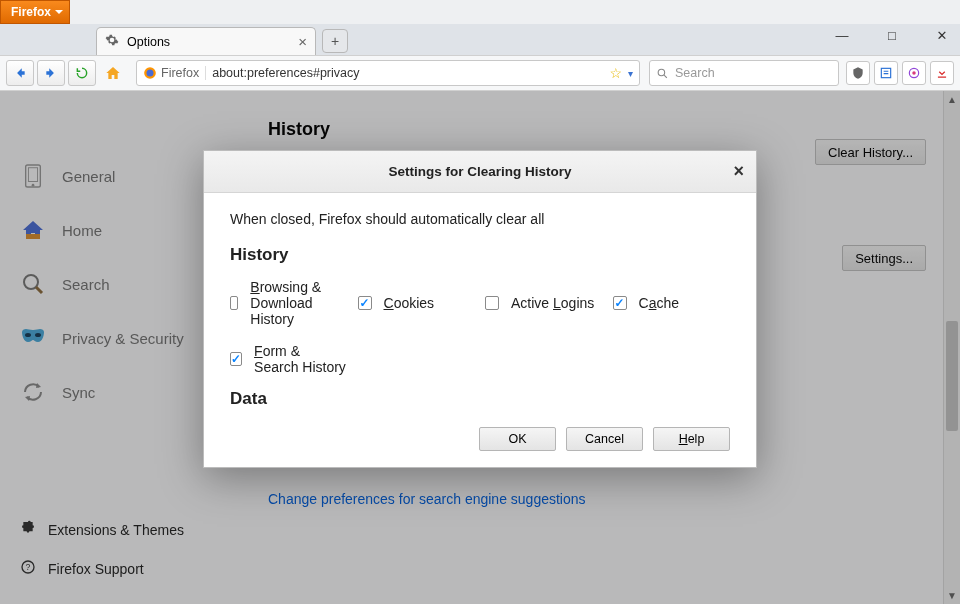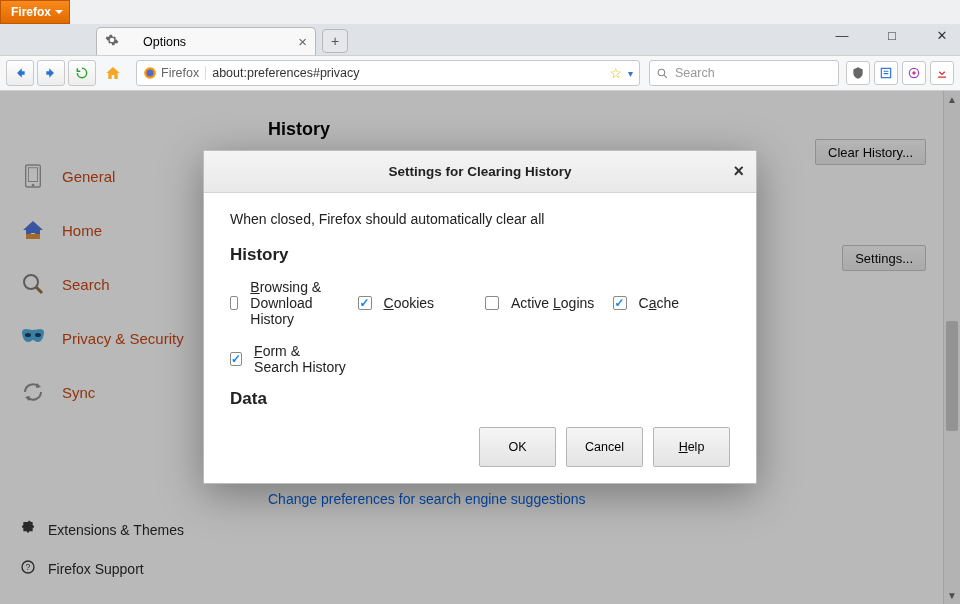--- a/index.html
+++ b/index.html
@@ -5,21 +5,21 @@
 * { box-sizing: border-box; margin: 0; padding: 0; font-family: "Segoe UI", Tahoma, sans-serif; }
 body { width: 960px; height: 604px; overflow: hidden; background: #fff; position: relative; }
 
 
 .menubar { height: 24px; background: #eef0f2; display: flex; align-items: stretch; }
 .firefox-btn { background: linear-gradient(#f98a1d,#e06a00); color: #fff; padding: 0 18px 0 10px; font-size: 12px; font-weight: bold; display: flex; align-items: center; position: relative; border: 1px solid #c05600; }
 .firefox-btn::after { content: ""; position: absolute; right: 6px; top: 9px; border: 4px solid transparent; border-top-color: #fff; }
 
 
 .tabstrip { height: 31px; background: #dfe3e8; display: flex; align-items: flex-end; padding-left: 96px; position: relative; }
-.tab { background: #f8f8f8; border: 1px solid #b8b8b8; border-bottom: none; border-radius: 5px 5px 0 0; width: 220px; height: 28px; display: flex; align-items: center; padding: 0 8px; font-size: 12.5px; gap: 24px; }
+.tab { background: #f8f8f8; border: 1px solid #b8b8b8; border-bottom: none; border-radius: 5px 5px 0 0; width: 220px; height: 28px; display: flex; align-items: center; padding: 0 8px; font-size: 12.5px; gap: 8px; }
 .tab-close { margin-left: auto; color: #666; font-size: 15px; line-height: 1; }
 .newtab { width: 26px; height: 24px; background: #e5e7ea; border: 1px solid #b8b8b8; border-radius: 4px; margin-left: 6px; margin-bottom: 2px; display: flex; align-items: center; justify-content: center; color: #555; font-size: 14px; }
 .window-controls { position: absolute; right: 4px; top: 4px; display: flex; gap: 22px; }
 .window-controls span { width: 28px; text-align: center; font-size: 13px; color: #333; }
 
 
 .toolbar { height: 36px; background: #f6f7f8; border-top: 1px solid #d0d0d0; border-bottom: 1px solid #d0d0d0; display: flex; align-items: center; padding: 0 6px; gap: 3px; }
 .tbtn { width: 28px; height: 26px; border: 1px solid #c8c8c8; border-radius: 3px; background: linear-gradient(#fff,#ededed); display: flex; align-items: center; justify-content: center; }
 .tbtn.flat { border: none; background: none; }
 .arrow-svg { width: 14px; height: 14px; }
@@ -31,21 +31,21 @@
 .star { color: #e6b800; font-size: 14px; }
 .drop { color: #3b73d1; font-size: 10px; }
 .searchbox { width: 190px; height: 26px; border: 1px solid #c8c8c8; border-radius: 3px; background: #fff; display: flex; align-items: center; padding: 0 6px; gap: 6px; font-size: 12.5px; color: #999; }
 .addon-icons { display: flex; gap: 4px; margin-left: 4px; }
 .addon { width: 24px; height: 24px; border: 1px solid #c8c8c8; border-radius: 3px; display: flex; align-items: center; justify-content: center; background: #fff; }
 
 
 .content { position: absolute; top: 91px; left: 0; right: 0; bottom: 0; background: #f9f9fa; display: flex; }
 .content .dim { position: absolute; inset: 0; background: rgba(20,20,20,0.28); z-index: 5; }
 .sidebar { width: 248px; padding-top: 58px; }
-.side-item { display: flex; align-items: center; gap: 16px; padding: 14px 0 14px 20px; font-size: 15px; color: #c2410c; }
+.side-item { display: flex; align-items: center; gap: 16px; padding: 14px 0 14px 20px; font-size: 15px; color: #737373; }
 .side-item.active { position: relative; }
 .side-icon { width: 26px; height: 26px; display: flex; align-items: center; justify-content: center; }
 .side-bottom { position: absolute; bottom: 16px; left: 20px; }
 .side-bottom .brow { display: flex; align-items: center; gap: 12px; font-size: 14px; color: #222; padding: 10px 0; }
 
 .main { flex: 1; padding: 28px 20px 0 20px; position: relative; }
 .h-history { font-size: 18px; font-weight: 700; margin-bottom: 14px; }
 .hist-row { display: flex; align-items: center; gap: 10px; font-size: 14px; }
 .select { border: 1px solid #bfbfbf; background: linear-gradient(#f5f5f5,#e6e6e6); height: 26px; width: 252px; display: flex; align-items: center; padding: 0 8px; font-size: 13.5px; position: relative; border-radius: 2px; }
 .select::after { content: ""; position: absolute; right: 8px; top: 10px; border: 5px solid transparent; border-top-color: #333; }
@@ -62,21 +62,21 @@
 .modal-title { height: 42px; background: linear-gradient(#f4f4f4,#e9e9e9); border-bottom: 1px solid #d5d5d5; display: flex; align-items: center; justify-content: center; font-size: 13.5px; font-weight: 600; color: #222; position: relative; }
 .modal-close { position: absolute; right: 12px; top: 10px; font-size: 18px; color: #333; }
 .modal-body { padding: 18px 26px 16px 26px; font-size: 14px; color: #222; }
 .modal-body .intro { margin-bottom: 18px; }
 .modal-h { font-size: 17px; font-weight: 700; margin: 8px 0 14px 0; }
 .check-grid { display: grid; grid-template-columns: 1fr 1fr 1fr 1fr; row-gap: 16px; column-gap: 10px; margin-bottom: 14px; }
 .chk { display: flex; align-items: center; gap: 12px; }
 .chkbox { width: 14px; height: 14px; border: 1px solid #8a8a8a; border-radius: 2px; display: flex; align-items: center; justify-content: center; background: #fff; }
 .chkbox.checked::after { content: "✓"; color: #0a84ff; font-size: 12px; line-height: 1; font-weight: bold; }
 .modal-btns { display: flex; justify-content: flex-end; gap: 10px; margin-top: 18px; }
-.mbtn { width: 77px; height: 40px; border: 1px solid #b5b5b5; background: linear-gradient(#f5f5f5,#e4e4e4); font-size: 12.5px; border-radius: 2px; display: flex; align-items: center; justify-content: center; }
+.mbtn { width: 77px; height: 24px; border: 1px solid #b5b5b5; background: linear-gradient(#f5f5f5,#e4e4e4); font-size: 12.5px; border-radius: 2px; display: flex; align-items: center; justify-content: center; }
 
 .u { text-decoration: underline; }
 </style>
 </head>
 <body>
 
 <div class="menubar">
   <div class="firefox-btn">
     <span>Firefox</span>
   </div>

